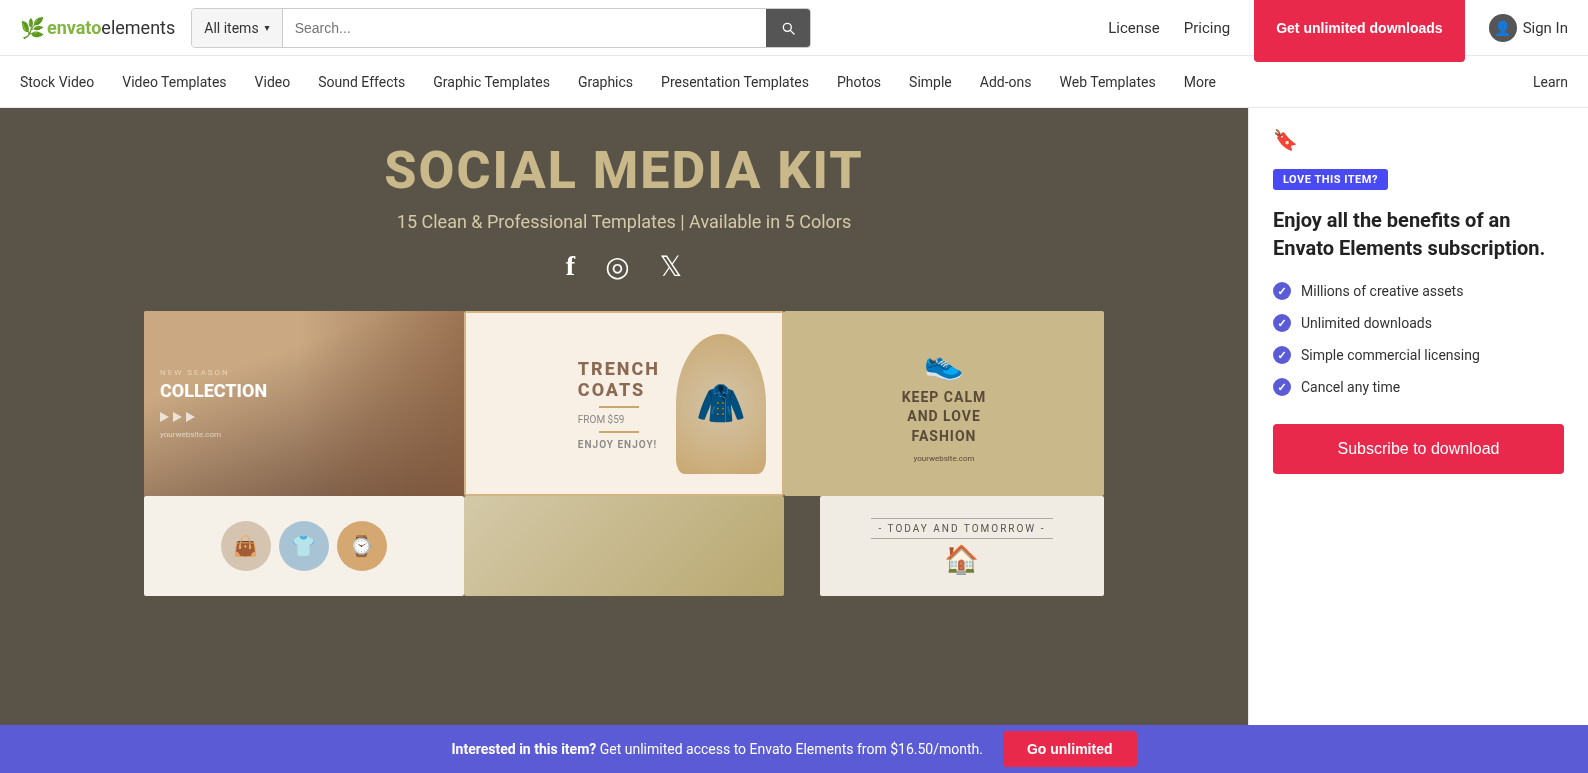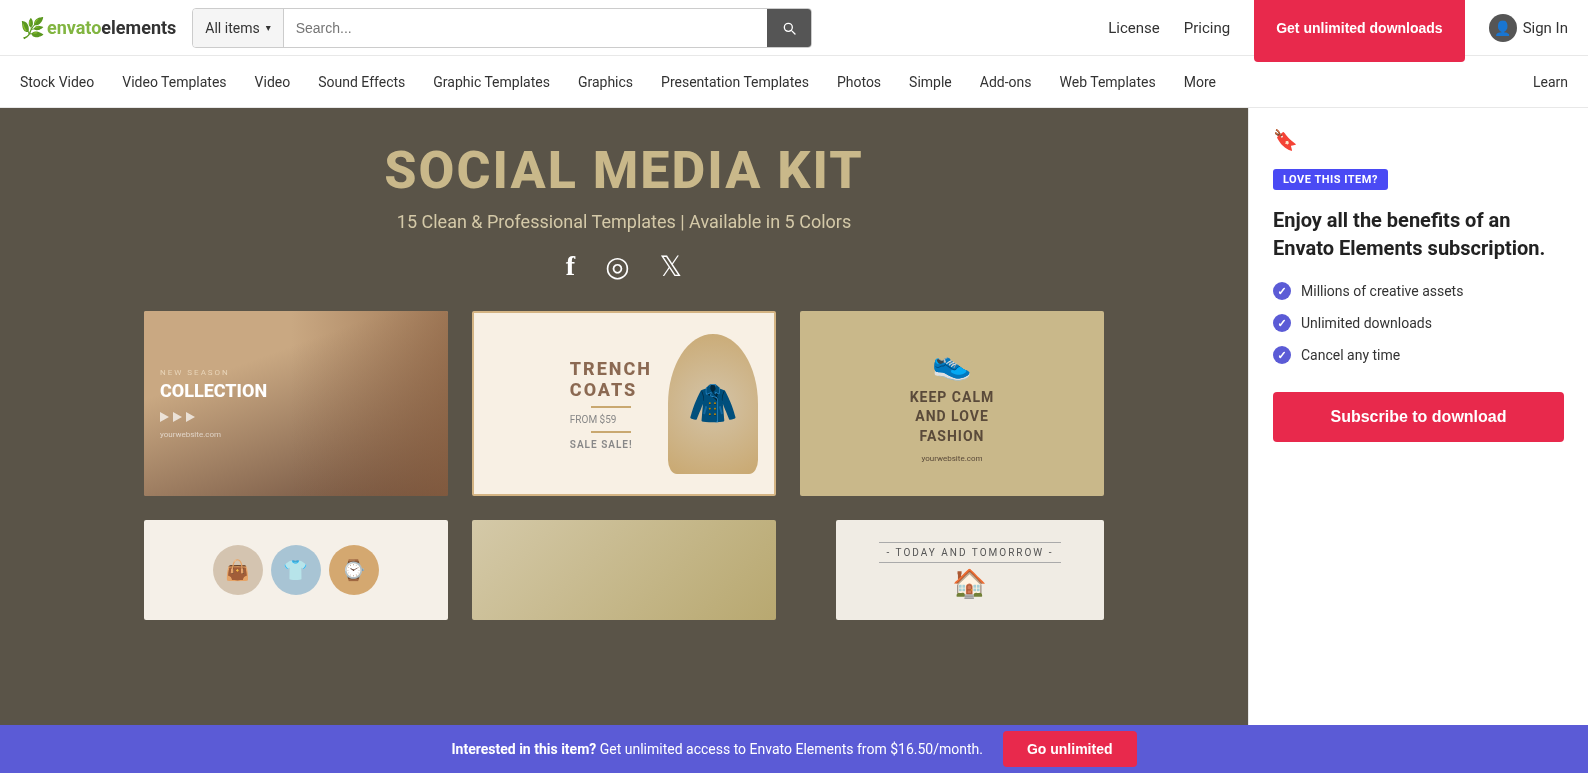--- a/index.html
+++ b/index.html
@@ -3,21 +3,21 @@
   <meta charset="utf-8">
   <style>
     * { margin: 0; padding: 0; box-sizing: border-box; }
     body { font-family: -apple-system, BlinkMacSystemFont, 'Segoe UI', Roboto, sans-serif; background: #fff; width: 1588px; overflow-x: hidden; }
 
     
     .header { display: flex; align-items: center; padding: 0 20px; height: 56px; border-bottom: 1px solid #e8e8e8; background: #fff; gap: 16px; }
     .logo { display: flex; align-items: center; gap: 0; flex-shrink: 0; }
     .logo-icon { color: #82b541; font-size: 20px; margin-right: 2px; }
     .logo-text-envato { color: #82b541; font-weight: 700; font-size: 18px; }
-    .logo-text-elements { color: #333; font-weight: 700; font-size: 18px; }
+    .logo-text-elements { color: #333; font-weight: 400; font-size: 18px; }
     .search-bar { display: flex; align-items: center; border: 1.5px solid #ccc; border-radius: 4px; overflow: hidden; flex: 1; max-width: 620px; }
     .search-dropdown { display: flex; align-items: center; gap: 6px; padding: 0 12px; height: 38px; background: #f5f5f5; border-right: 1px solid #ccc; cursor: pointer; font-size: 14px; color: #333; white-space: nowrap; }
     .search-input { border: none; outline: none; padding: 0 12px; height: 38px; font-size: 14px; flex: 1; background: #fff; }
     .search-btn { background: #555; border: none; padding: 0 14px; height: 38px; cursor: pointer; display: flex; align-items: center; justify-content: center; }
     .search-btn svg { width: 16px; height: 16px; fill: #fff; }
     .header-nav { display: flex; align-items: center; gap: 24px; margin-left: auto; }
     .header-nav a { font-size: 15px; color: #333; text-decoration: none; }
     .btn-get-unlimited { background: #e8294c; color: #fff; border: none; padding: 26px 22px; border-radius: 4px; font-size: 14px; font-weight: 600; cursor: pointer; white-space: nowrap; }
     .sign-in { display: flex; align-items: center; gap: 6px; font-size: 15px; color: #333; cursor: pointer; }
     .avatar-icon { width: 28px; height: 28px; border-radius: 50%; background: #555; display: flex; align-items: center; justify-content: center; }
@@ -31,21 +31,21 @@
     .main-layout { display: flex; min-height: calc(773px - 56px - 52px - 48px); }
 
     
     .content-area { flex: 1; overflow: hidden; background: #5a5448; position: relative; }
     .preview-main { width: 100%; height: 100%; display: flex; flex-direction: column; align-items: center; padding: 32px 20px 0; }
     .preview-title { font-size: 52px; font-weight: 800; color: #fff; letter-spacing: 2px; text-align: center; }
     .preview-title span { color: #c9b88a; }
     .preview-subtitle { font-size: 18px; color: #d4c9a8; margin-top: 10px; text-align: center; }
     .social-icons { display: flex; gap: 30px; margin: 18px 0; }
     .social-icon { font-size: 28px; color: #fff; }
-    .preview-grid { display: grid; grid-template-columns: repeat(3, 1fr); gap: 24px; width: 100%; max-width: 960px; margin-top: 10px; }
+    .preview-grid { display: grid; grid-template-columns: repeat(3, 1fr); gap: 0; width: 100%; max-width: 960px; margin-top: 10px; }
     .preview-card { background: #fff; border-radius: 2px; overflow: hidden; }
     .card-fashion1 { background: linear-gradient(135deg, #c9a882 0%, #8b6952 100%); height: 185px; display: flex; align-items: center; justify-content: center; position: relative; }
     .card-fashion2 { background: #f8f0e4; height: 185px; display: flex; align-items: center; justify-content: center; border: 2px solid #d4b483; }
     .card-fashion3 { background: #c9b88a; height: 185px; display: flex; align-items: center; justify-content: center; }
     .card-bottom1 { height: 100px; background: #f5f0e8; display: flex; align-items: center; justify-content: center; gap: 20px; }
     .card-bottom2 { height: 100px; background: #d4c9a8; }
     .card-bottom3 { height: 100px; background: #f0ece4; display: flex; align-items: center; justify-content: center; margin-left: 36px; }
 
     
     .trench-content { text-align: center; padding: 16px; }
@@ -59,21 +59,21 @@
 
     
     .sidebar { width: 340px; flex-shrink: 0; background: #fff; border-left: 1px solid #e8e8e8; padding: 20px 24px; }
     .bookmark-icon { font-size: 20px; color: #e8294c; margin-bottom: 16px; display: block; }
     .love-badge { background: #4a4af4; color: #fff; font-size: 11px; font-weight: 700; padding: 4px 10px; border-radius: 3px; display: inline-block; margin-bottom: 16px; letter-spacing: 0.5px; }
     .sidebar-heading { font-size: 20px; font-weight: 700; color: #222; line-height: 1.4; margin-bottom: 20px; }
     .benefits-list { list-style: none; margin-bottom: 28px; }
     .benefits-list li { display: flex; align-items: center; gap: 10px; font-size: 14px; color: #333; margin-bottom: 14px; }
     .check-icon { width: 18px; height: 18px; border-radius: 50%; background: #5b5bd6; display: flex; align-items: center; justify-content: center; flex-shrink: 0; }
     .check-icon::after { content: '✓'; color: #fff; font-size: 11px; font-weight: 700; }
-    .btn-subscribe { display: block; width: 100%; background: #e8294c; color: #fff; border: none; padding: 16px; border-radius: 4px; font-size: 16px; font-weight: 700; cursor: pointer; text-align: center; margin-bottom: 16px; }
+    .btn-subscribe { display: block; width: 100%; background: #e8294c; color: #fff; border: none; padding: 16px; border-radius: 4px; font-size: 16px; font-weight: 400; cursor: pointer; text-align: center; margin-bottom: 16px; }
     .already-member { font-size: 13px; color: #555; }
     .sign-in-link { color: #333; font-weight: 600; text-decoration: underline; cursor: pointer; }
 
     
     .bottom-bar { position: fixed; bottom: 0; left: 0; right: 0; background: #5b5bd6; display: flex; align-items: center; justify-content: center; gap: 20px; padding: 0 40px; height: 48px; z-index: 100; }
     .bottom-bar-text { font-size: 14px; color: #fff; }
     .bottom-bar-text strong { font-weight: 700; }
     .btn-go-unlimited { background: #e8294c; color: #fff; border: none; padding: 10px 24px; border-radius: 4px; font-size: 14px; font-weight: 700; cursor: pointer; white-space: nowrap; }
 
     
@@ -177,21 +177,21 @@
           <div class="clothes-bg"></div>
         </div>
 
         <div class="preview-card card-fashion2">
           <div style="display:flex; align-items:center; justify-content:flex-end; width:100%; padding:16px;">
             <div class="trench-content" style="text-align:left;">
               <div class="trench-title" style="font-size:18px; color:#8b6952; font-weight:800; letter-spacing:2px;">TRENCH<br>COATS</div>
               <div class="trench-line"></div>
               <div class="trench-from" style="font-size:10px; color:#888;">FROM $59</div>
               <div class="trench-line"></div>
-              <div class="trench-enjoy" style="font-size:10px; color:#888; font-weight:600; letter-spacing:1px;">SALE SALE!</div>
+              <div class="trench-enjoy" style="font-size:10px; color:#888; font-weight:600; letter-spacing:1px;">ENJOY ENJOY!</div>
             </div>
             <div style="width:90px; height:140px; background: radial-gradient(circle at center, #d4c4a8, #c9a870); border-radius:50% 50% 10% 10%; display:flex; align-items:center; justify-content:center;">
               <span style="font-size:40px;">🧥</span>
             </div>
           </div>
         </div>
 
         <div class="preview-card card-fashion3">
           <div class="keep-calm">
             <div class="shoe-icon">👟</div>
@@ -226,20 +226,24 @@
     <h2 class="sidebar-heading">Enjoy all the benefits of an Envato Elements subscription.</h2>
 
     <ul class="benefits-list">
       <li>
         <div class="check-icon"></div>
         <span>Millions of creative assets</span>
       </li>
       <li>
         <div class="check-icon"></div>
         <span>Unlimited downloads</span>
+      </li>
+      <li>
+        <div class="check-icon"></div>
+        <span>Simple commercial licensing</span>
       </li>
       <li>
         <div class="check-icon"></div>
         <span>Cancel any time</span>
       </li>
     </ul>
 
     <button class="btn-subscribe">Subscribe to download</button>
 
   </aside>

